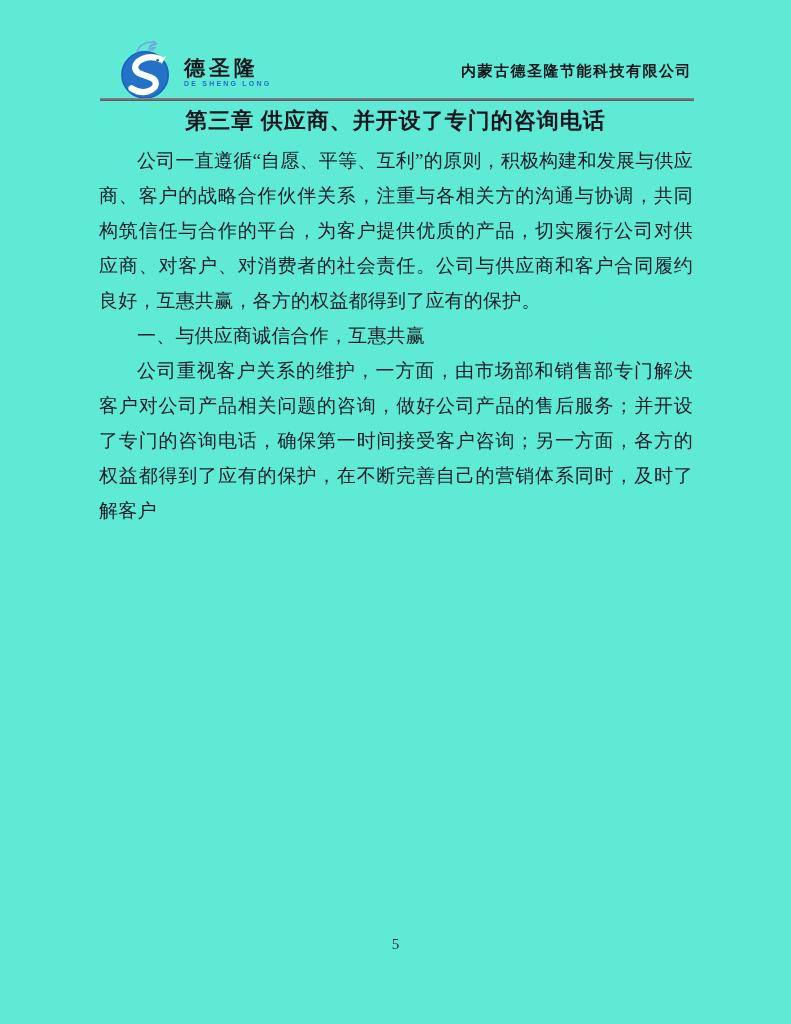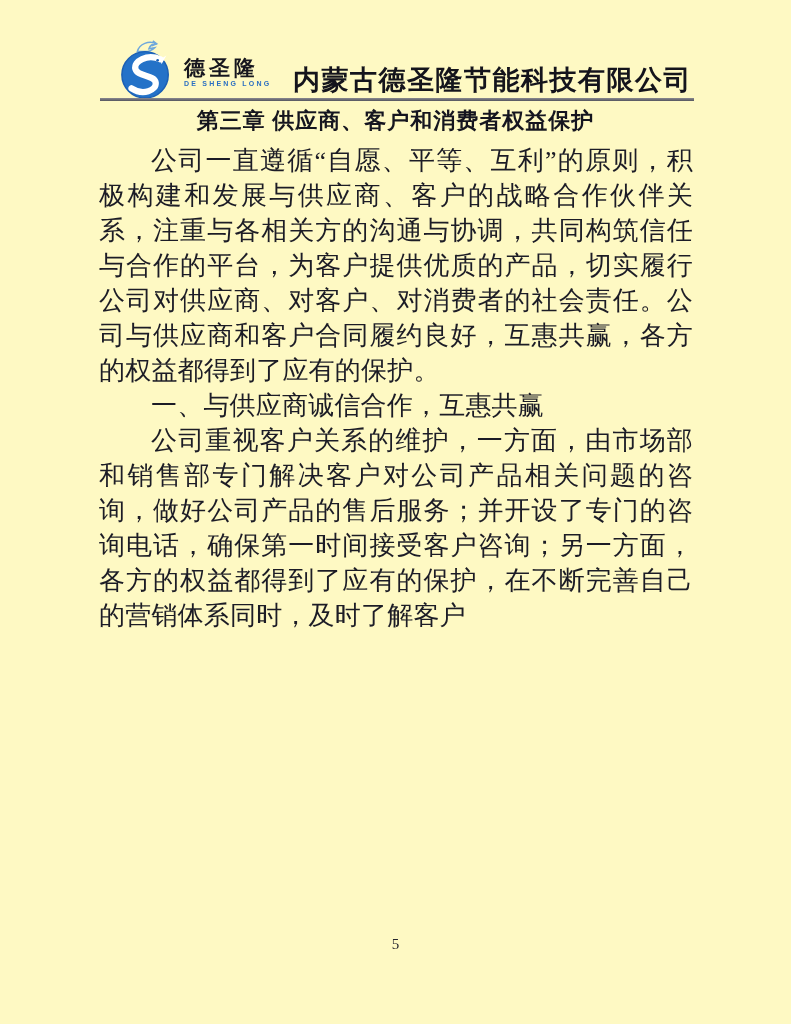--- a/index.html
+++ b/index.html
@@ -1,21 +1,21 @@
 <!DOCTYPE html>
 <html><head>
 <meta charset="utf-8">
 <style>
   html, body { margin: 0; padding: 0; background: #e8e8e8; }
   .page {
     position: relative;
     width: 791px;
     height: 1024px;
     margin: 0 auto;
-    background: #fef9c3;
+    background: #5eead4;
     overflow: hidden;
     font-family: "Liberation Serif", "DejaVu Serif", serif;
     color: #1c1c26;
   }
 
   
   .logo {
     position: absolute;
     top: 38px;
     left: 118px;
@@ -40,21 +40,21 @@
     font-size: 7px;
     letter-spacing: 2.2px;
     color: #2a6fc2;
     line-height: 10px;
     white-space: nowrap;
   }
   .company-name {
     position: absolute;
     top: 62px;
     right: 99px;
-    font-size: 27px;
+    font-size: 15px;
     font-weight: bold;
     letter-spacing: 1.5px;
     color: #14141c;
     white-space: nowrap;
   }
   .header-rule {
     position: absolute;
     top: 98px;
     left: 100px;
     width: 594px;
@@ -75,21 +75,21 @@
     color: #15151f;
     line-height: 34px;
   }
 
   
   .doc-body {
     position: absolute;
     top: 143px;
     left: 99px;
     width: 594px;
-    font-size: 26px;
+    font-size: 19px;
     line-height: 35px;
     text-align: justify;
     text-justify: inter-character;
     letter-spacing: 0.2px;
   }
   .doc-body p { margin: 0; padding: 0; }
   .doc-body .paragraph { text-indent: 2em; }
   .doc-body .heading  { text-indent: 2em; text-align: left; }
 
   
@@ -125,21 +125,21 @@
     <div class="logo-text">
       <span class="logo-cn">德圣隆</span>
       <span class="logo-en">DE SHENG LONG</span>
     </div>
   </div>
 
   <div class="company-name">内蒙古德圣隆节能科技有限公司</div>
 
   <div class="header-rule"></div>
 
-  <div class="chapter-title">第三章 供应商、客户和消费者权益保护</div>
+  <div class="chapter-title">第三章 供应商、并开设了专门的咨询电话</div>
 
   <div class="doc-body">
       <p class="paragraph">公司一直遵循“自愿、平等、互利”的原则，积极构建和发展与供应商、客户的战略合作伙伴关系，注重与各相关方的沟通与协调，共同构筑信任与合作的平台，为客户提供优质的产品，切实履行公司对供应商、对客户、对消费者的社会责任。公司与供应商和客户合同履约良好，互惠共赢，各方的权益都得到了应有的保护。</p>
       <p class="heading">一、与供应商诚信合作，互惠共赢</p>
       <p class="paragraph">公司重视客户关系的维护，一方面，由市场部和销售部专门解决客户对公司产品相关问题的咨询，做好公司产品的售后服务；并开设了专门的咨询电话，确保第一时间接受客户咨询；另一方面，各方的权益都得到了应有的保护，在不断完善自己的营销体系同时，及时了解客户</p>
     </div>
 
   <div class="page-number">5</div>
 
 </div>

